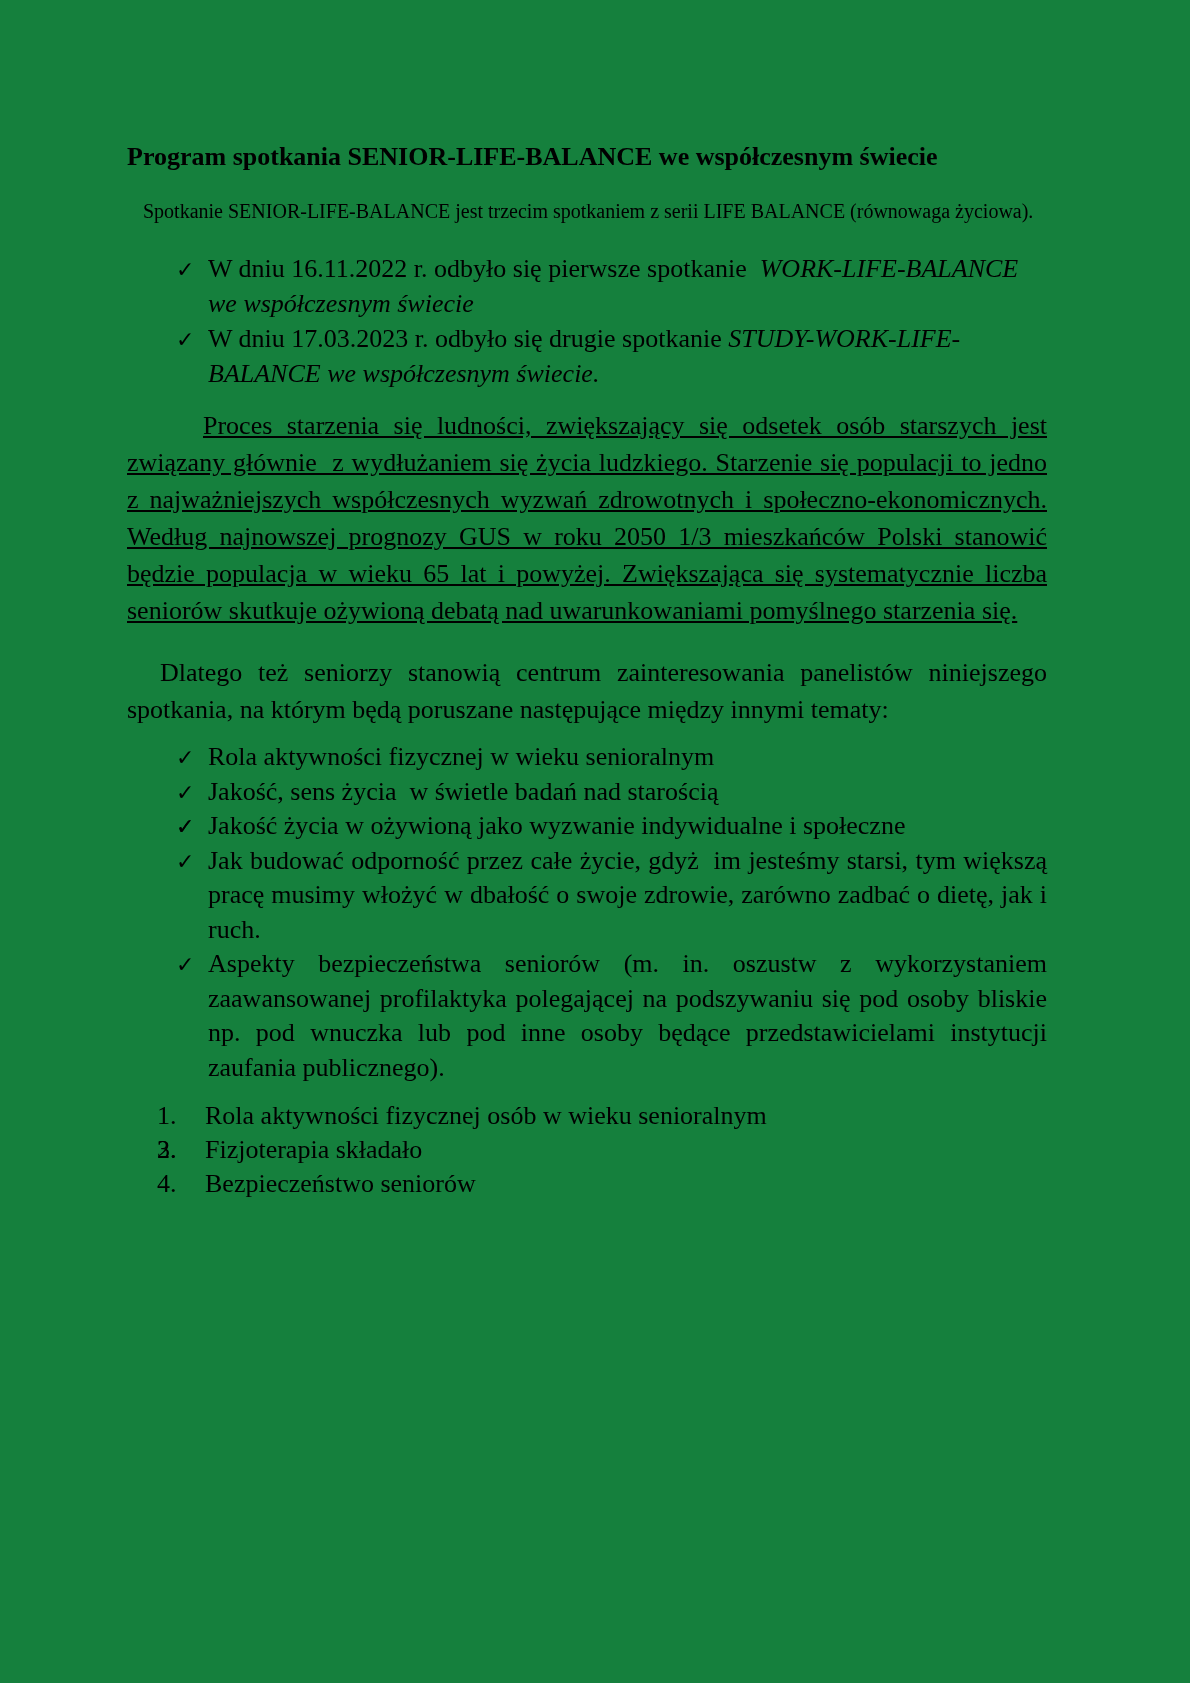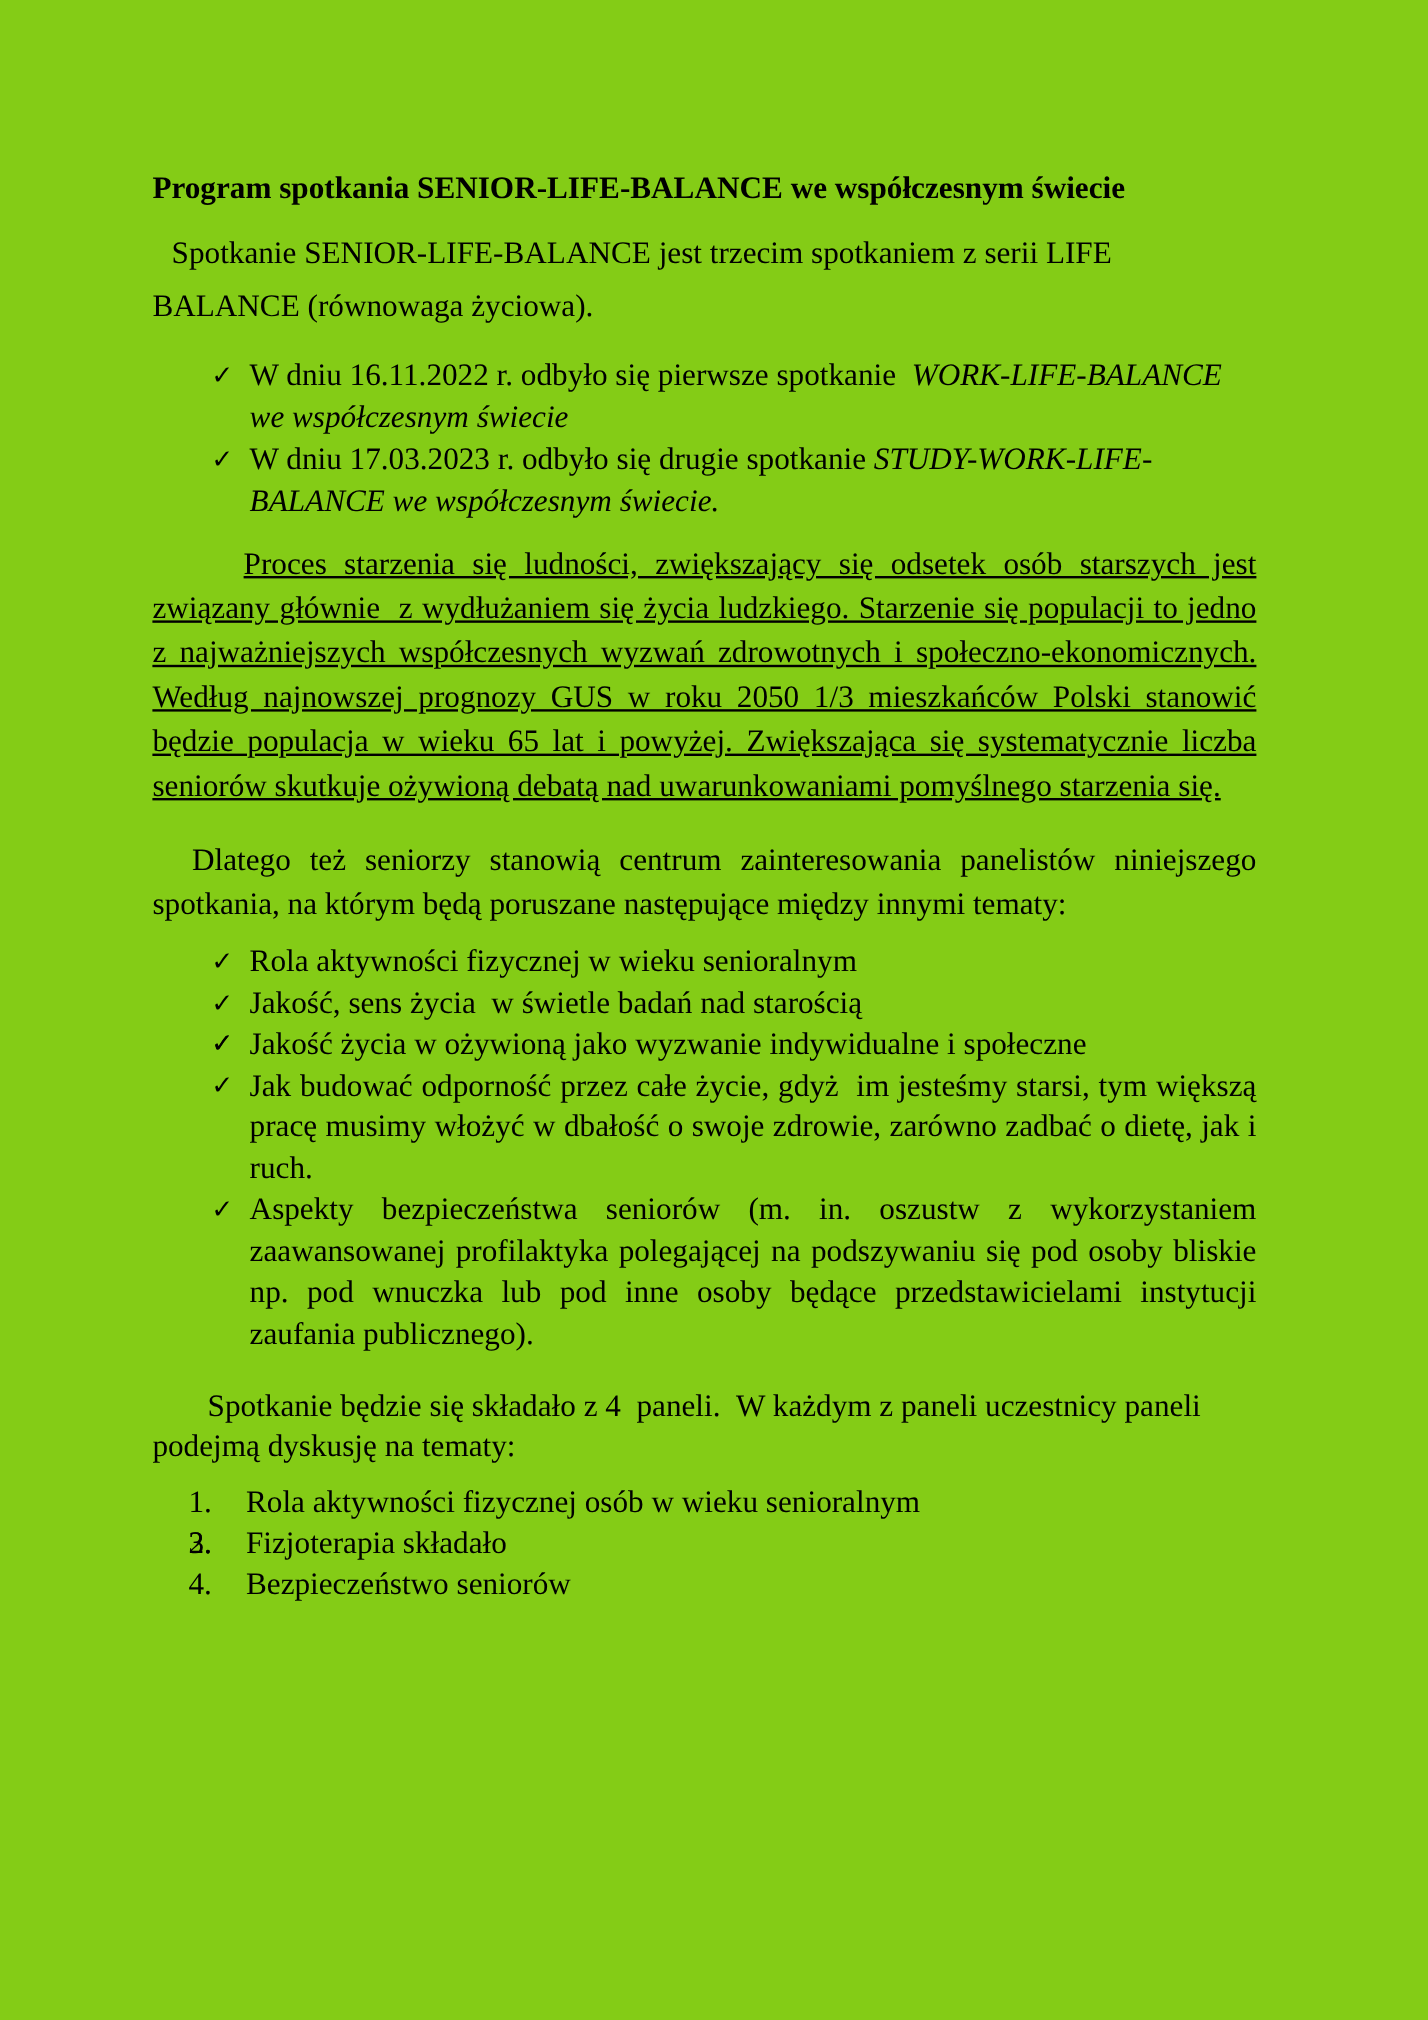--- a/index.html
+++ b/index.html
@@ -7,39 +7,39 @@
     padding: 0;
     width: 1190px;
     height: 1683px;
     background: #ffffff;
     overflow: hidden;
   }
   .page {
     position: relative;
     width: 1190px;
     height: 1683px;
-    background: #84cc16;
+    background: #15803d;
     color: #000000;
     font-family: "Liberation Serif", serif;
   }
   .content {
     position: absolute;
     left: 127px;
     top: 139px;
     width: 920px;
   }
   .doc-title {
     margin: 0;
     font-size: 26px;
     font-weight: bold;
     line-height: 36px;
   }
   .p-intro {
     margin: 14px 0 0 0;
-    font-size: 26px;
+    font-size: 20px;
     line-height: 44px;
     text-indent: 16px;
   }
   .vlist {
     margin: 18px 0 0 0;
   }
   .vitem {
     position: relative;
     padding-left: 81px;
     font-size: 26px;
@@ -144,21 +144,20 @@
       <div class="vitem just">
         <span class="vmark">✓</span>
         <span>Jak budować odporność przez całe życie, gdyż &nbsp;im jesteśmy starsi, tym większą pracę musimy włożyć w dbałość o swoje zdrowie, zarówno zadbać o dietę, jak i ruch.</span>
       </div>
       <div class="vitem just">
         <span class="vmark">✓</span>
         <span>Aspekty bezpieczeństwa seniorów (m. in. oszustw z wykorzystaniem zaawansowanej profilaktyka polegającej na podszywaniu się pod osoby bliskie np. pod wnuczka lub pod inne osoby będące przedstawicielami instytucji zaufania publicznego).</span>
       </div>
     </div>
 
-    <p class="p-panels">Spotkanie będzie się składało z 4 &nbsp;paneli. &nbsp;W każdym z paneli uczestnicy paneli podejmą dyskusję na tematy:</p>
 
     <div class="nlist">
       <div class="nitem">
         <span class="nmark">1.</span>
         <span>Rola aktywności fizycznej osób w wieku senioralnym</span>
       </div>
       <div class="nitem">
         <span class="nmark">2.</span>
       </div>
       <div class="nitem">

